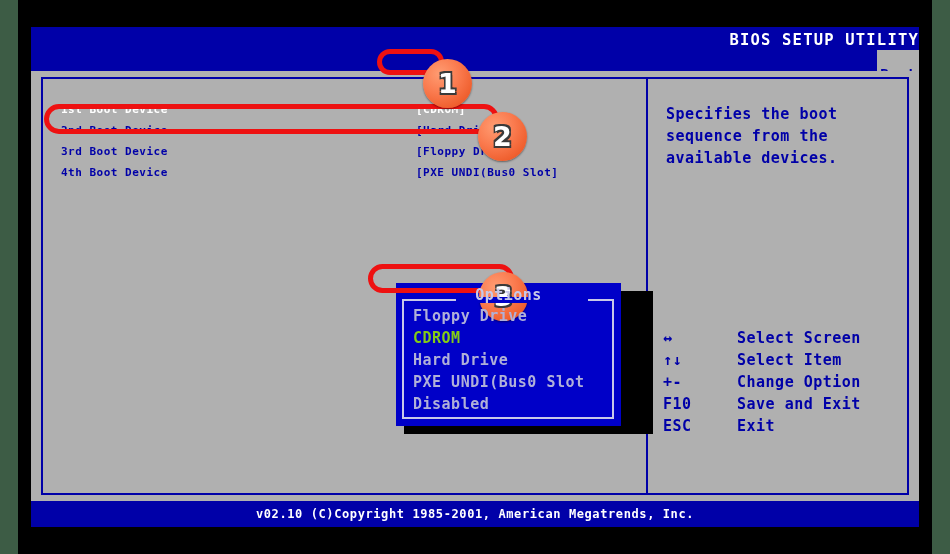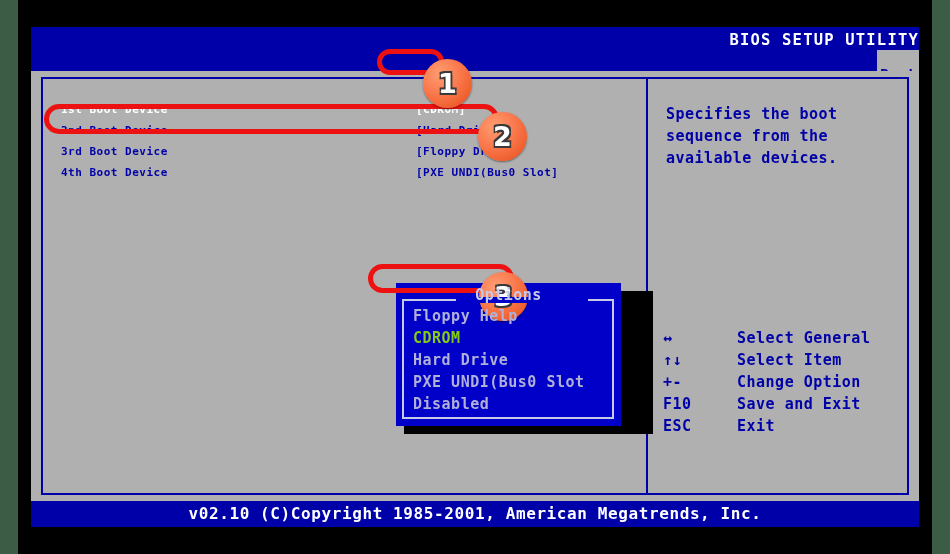--- a/index.html
+++ b/index.html
@@ -221,21 +221,21 @@
   #bios-footer {
     position: absolute;
     left: 0;
     bottom: 0;
     width: 888px;
     height: 26px;
     line-height: 26px;
     background: #0000a8;
     color: #ffffff;
     text-align: center;
-    font-size: 16px;
+    font-size: 12px;
     font-weight: bold;
     letter-spacing: 0.6px;
     white-space: pre;
   }
 
   
   .anno-rect {
     position: absolute;
     border: 5px solid #ee1111;
     border-radius: 22px;
@@ -301,21 +301,21 @@
             <span class="label">4th Boot Device</span>
             <span class="value">[PXE UNDI(Bus0 Slot]</span>
           </div>
         </div>
 
         <div id="help-text">Specifies the boot sequence from the available devices.</div>
 
         <div id="key-legend">
           <div class="key-row">
             <span class="key">↔</span>
-            <span class="desc">Select General</span>
+            <span class="desc">Select Screen</span>
           </div>
           <div class="key-row">
             <span class="key">↑↓</span>
             <span class="desc">Select Item</span>
           </div>
           <div class="key-row">
             <span class="key">+-</span>
             <span class="desc">Change Option</span>
           </div>
           <div class="key-row">
@@ -327,21 +327,21 @@
             <span class="desc">Exit</span>
           </div>
         </div>
 
         <div id="options-shadow"></div>
         <div id="options-box">
           <div id="options-inner-border"></div>
           <div id="options-title-mask"></div>
           <div id="options-title">Options</div>
           <div id="options-list">
-            <div class="option-item">Floppy Help</div>
+            <div class="option-item">Floppy Drive</div>
             <div class="option-item selected">CDROM</div>
             <div class="option-item">Hard Drive</div>
             <div class="option-item">PXE UNDI(Bus0 Slot</div>
             <div class="option-item">Disabled</div>
           </div>
         </div>
 
       </div>
     </div>
 

